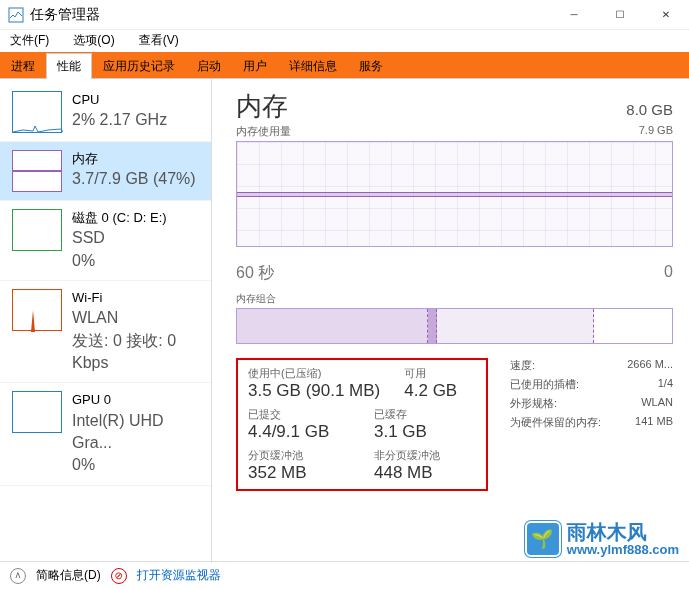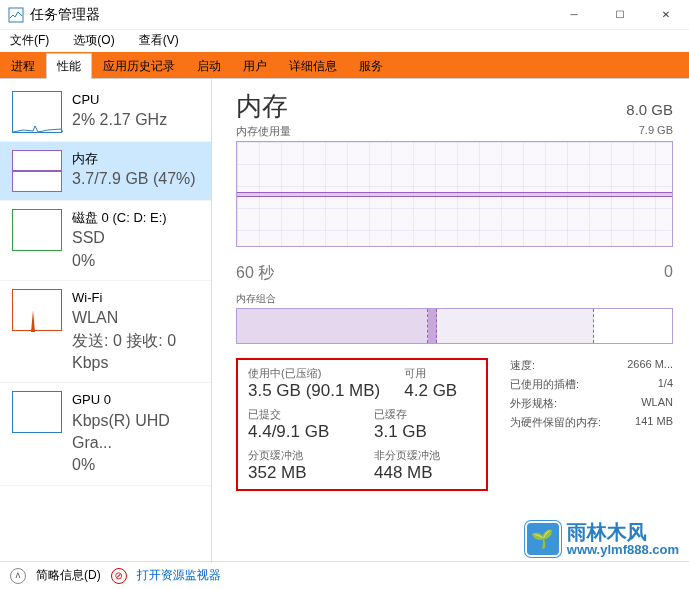--- a/index.html
+++ b/index.html
@@ -122,21 +122,21 @@
       <div class="side-text">
         <div class="t1">Wi-Fi</div>
         <div class="t2">WLAN</div>
         <div class="t3">发送: 0 接收: 0 Kbps</div>
       </div>
     </div>
     <div class="side-item">
       <div class="side-graph" style="border-color:#2a7fc3"></div>
       <div class="side-text">
         <div class="t1">GPU 0</div>
-        <div class="t2">Kbps(R) UHD Gra...</div>
+        <div class="t2">Intel(R) UHD Gra...</div>
         <div class="t3">0%</div>
       </div>
     </div>
   </div>
 
   <div class="main">
     <div class="main-header">
       <div class="main-title">内存</div>
       <div class="main-total">8.0 GB</div>
     </div>

